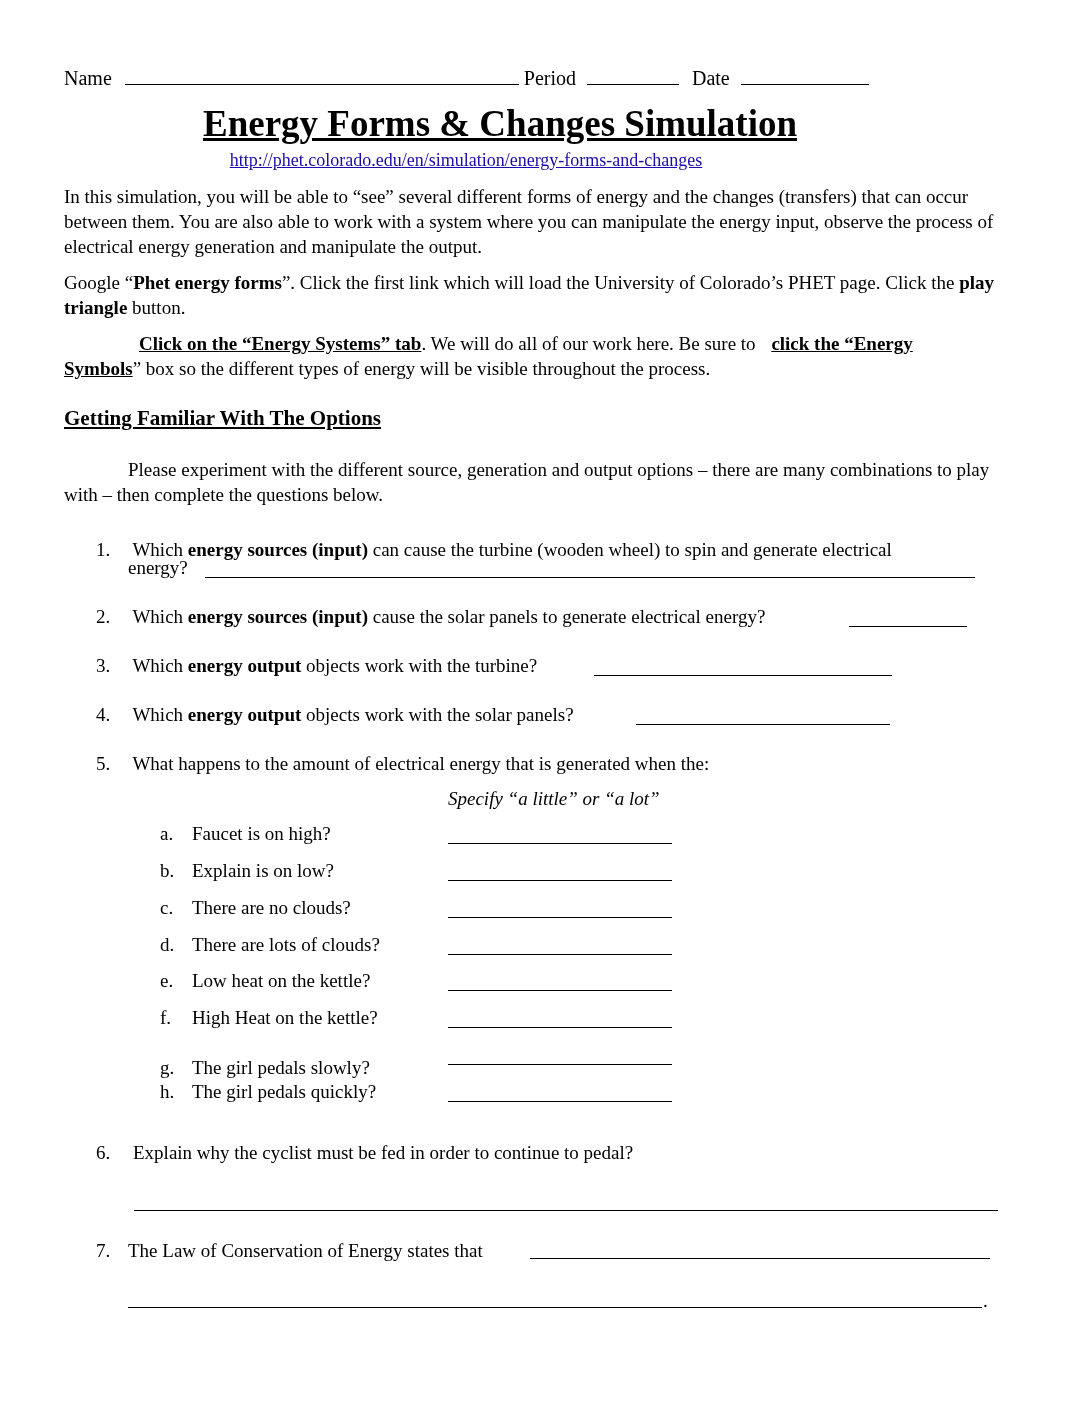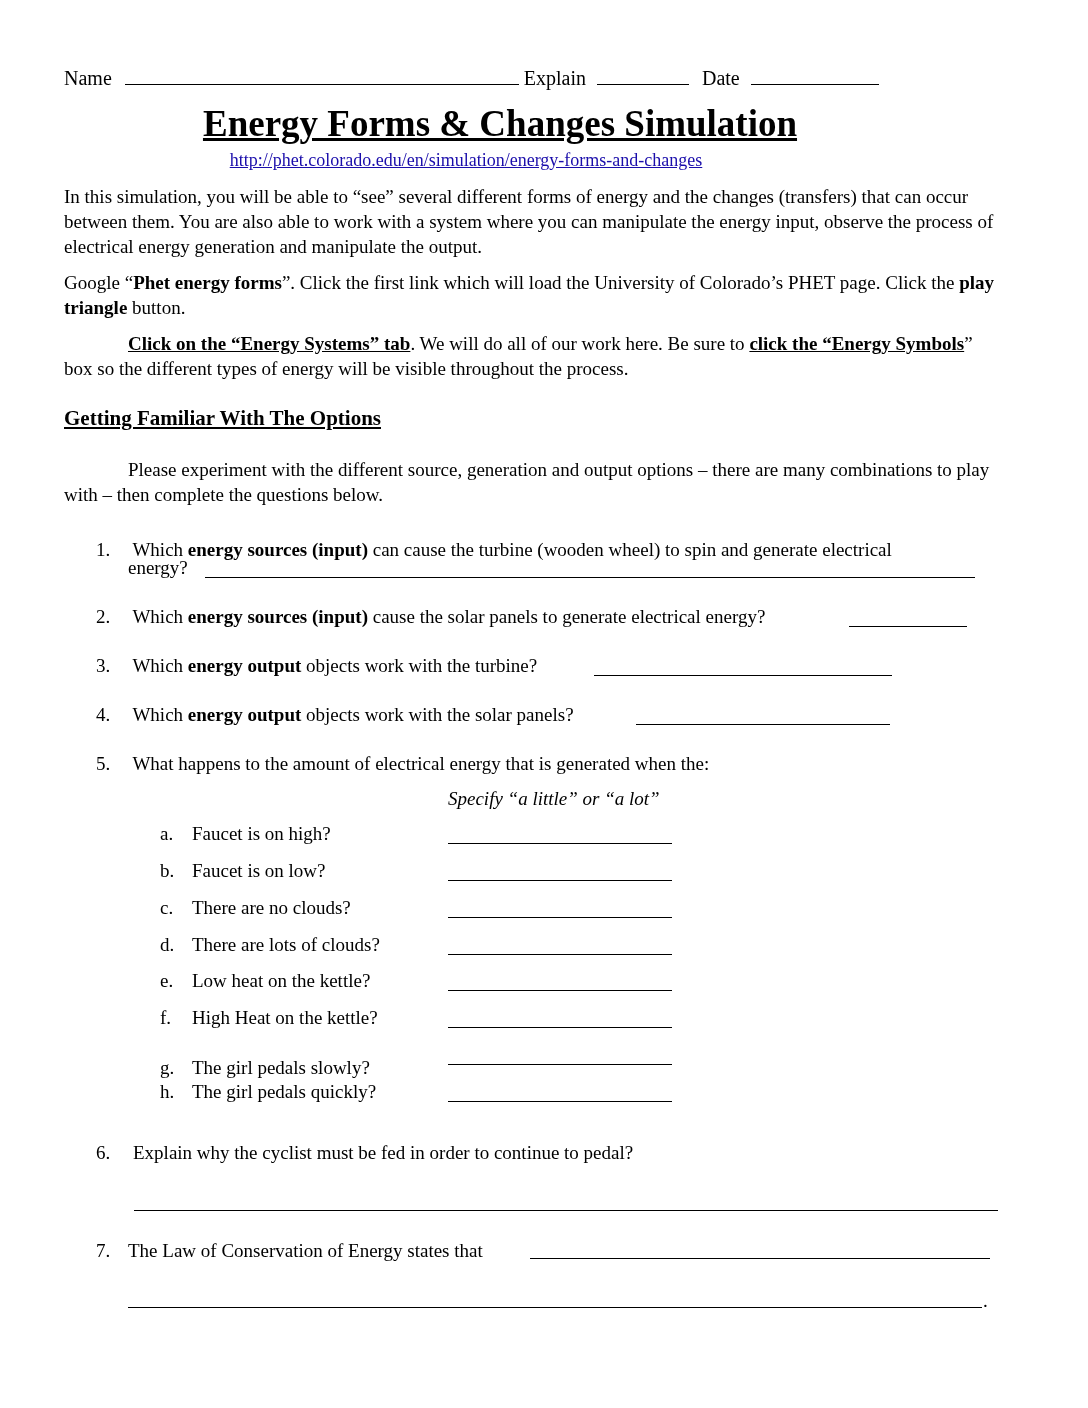--- a/index.html
+++ b/index.html
@@ -3,33 +3,33 @@
 <meta charset="utf-8">
 <style>
   html, body { margin:0; padding:0; background:#ffffff; }
   body { width:1088px; height:1408px; position:relative; font-family:"Liberation Serif", serif; color:#000; font-size:20px; }
   .abs { position:absolute; white-space:nowrap; }
   .blank { display:inline-block; border-bottom:1.3px solid #000; height:18px; vertical-align:baseline; }
   .title { font-weight:bold; font-size:37px; text-decoration:underline; text-decoration-thickness:3px; }
   .link { color:#1a0dab; text-decoration:underline; font-size:18px; }
   .para { position:absolute; left:64px; width:930px; line-height:25px; font-size:19px; }
   b { font-weight:bold;text-align:right; }
-  .u { text-decoration:underline; font-weight:bold; }
+  .u { text-decoration:underline; font-weight:bold;margin-left:11px; }
   .heading { font-weight:bold; font-size:21px; text-decoration:underline; }
   .num { display:inline-block; width:32px; }
   .sub-letter { display:inline-block; width:32px; }
   .line { position:absolute; border-bottom:1.3px solid #000; height:0; }
 </style>
 </head>
 <body>
 
 <div class="abs" style="left:64px; top:66px;">
   <span>Name</span>
   <span class="blank" style="width:394px; margin-left:8px;"></span>
-  <span>Explain</span>
+  <span>Period</span>
   <span class="blank" style="width:92px; margin-left:6px;"></span>
   <span style="margin-left:8px;">Date</span>
   <span class="blank" style="width:128px; margin-left:6px;"></span>
 </div>
 
 <div class="abs title" style="left:0; width:1000px; text-align:center; top:102px;">Energy Forms &amp; Changes Simulation</div>
 <div class="abs" style="left:0; width:932px; text-align:center; top:148px;">
   <span class="link">http://phet.colorado.edu/en/simulation/energy-forms-and-changes</span>
 </div>
 
@@ -73,21 +73,21 @@
 
 <div class="abs" style="left:96px; top:753px; font-size:19px;">
   <span class="num">5.</span>
   <span>What happens to the amount of electrical energy that is generated when the:</span>
 </div>
 <div class="abs" style="left:448px; top:788px; font-style:italic; font-size:19px;">Specify “a little” or “a lot”</div>
 
 <div class="abs" style="left:160px; top:823px; font-size:19px;"><span class="sub-letter">a.</span><span>Faucet is on high?</span></div>
 <div class="line" style="left:448px; top:843px; width:224px;"></div>
 
-<div class="abs" style="left:160px; top:860px; font-size:19px;"><span class="sub-letter">b.</span><span>Faucet is on low?</span></div>
+<div class="abs" style="left:160px; top:860px; font-size:19px;"><span class="sub-letter">b.</span><span>Explain is on low?</span></div>
 <div class="line" style="left:448px; top:880px; width:224px;"></div>
 
 <div class="abs" style="left:160px; top:897px; font-size:19px;"><span class="sub-letter">c.</span><span>There are no clouds?</span></div>
 <div class="line" style="left:448px; top:917px; width:224px;"></div>
 
 <div class="abs" style="left:160px; top:934px; font-size:19px;"><span class="sub-letter">d.</span><span>There are lots of clouds?</span></div>
 <div class="line" style="left:448px; top:954px; width:224px;"></div>
 
 <div class="abs" style="left:160px; top:970px; font-size:19px;"><span class="sub-letter">e.</span><span>Low heat on the kettle?</span></div>
 <div class="line" style="left:448px; top:990px; width:224px;"></div>

